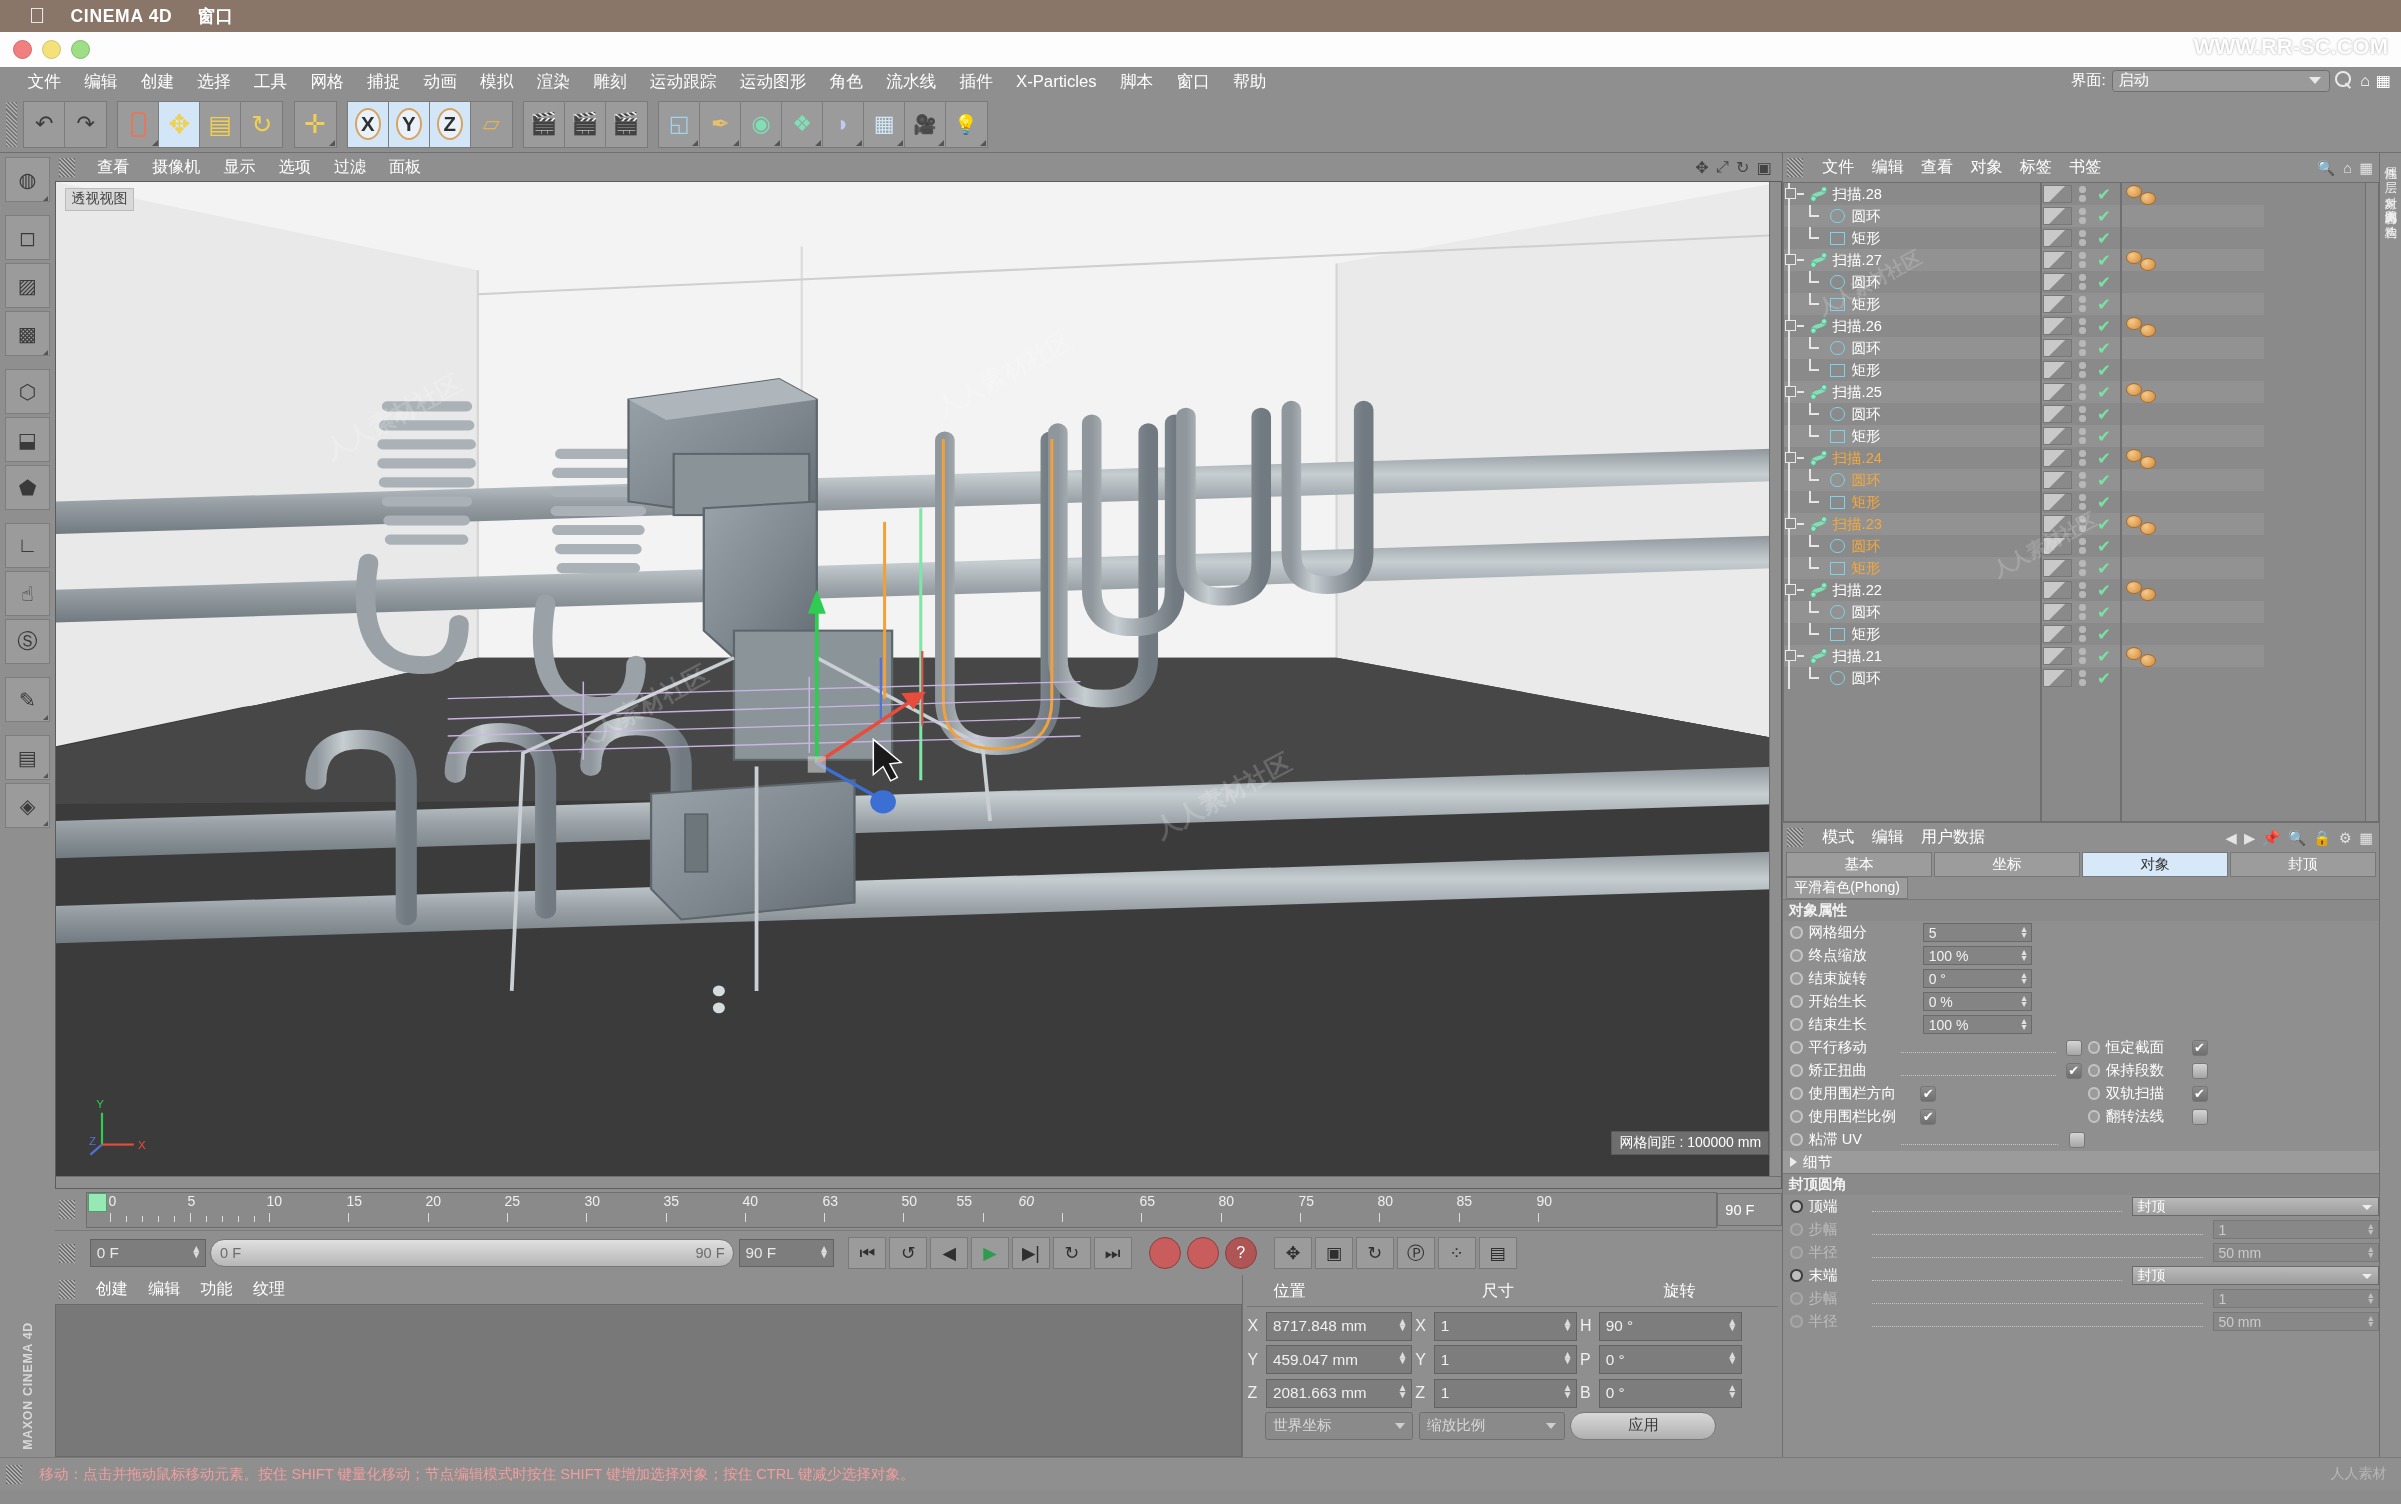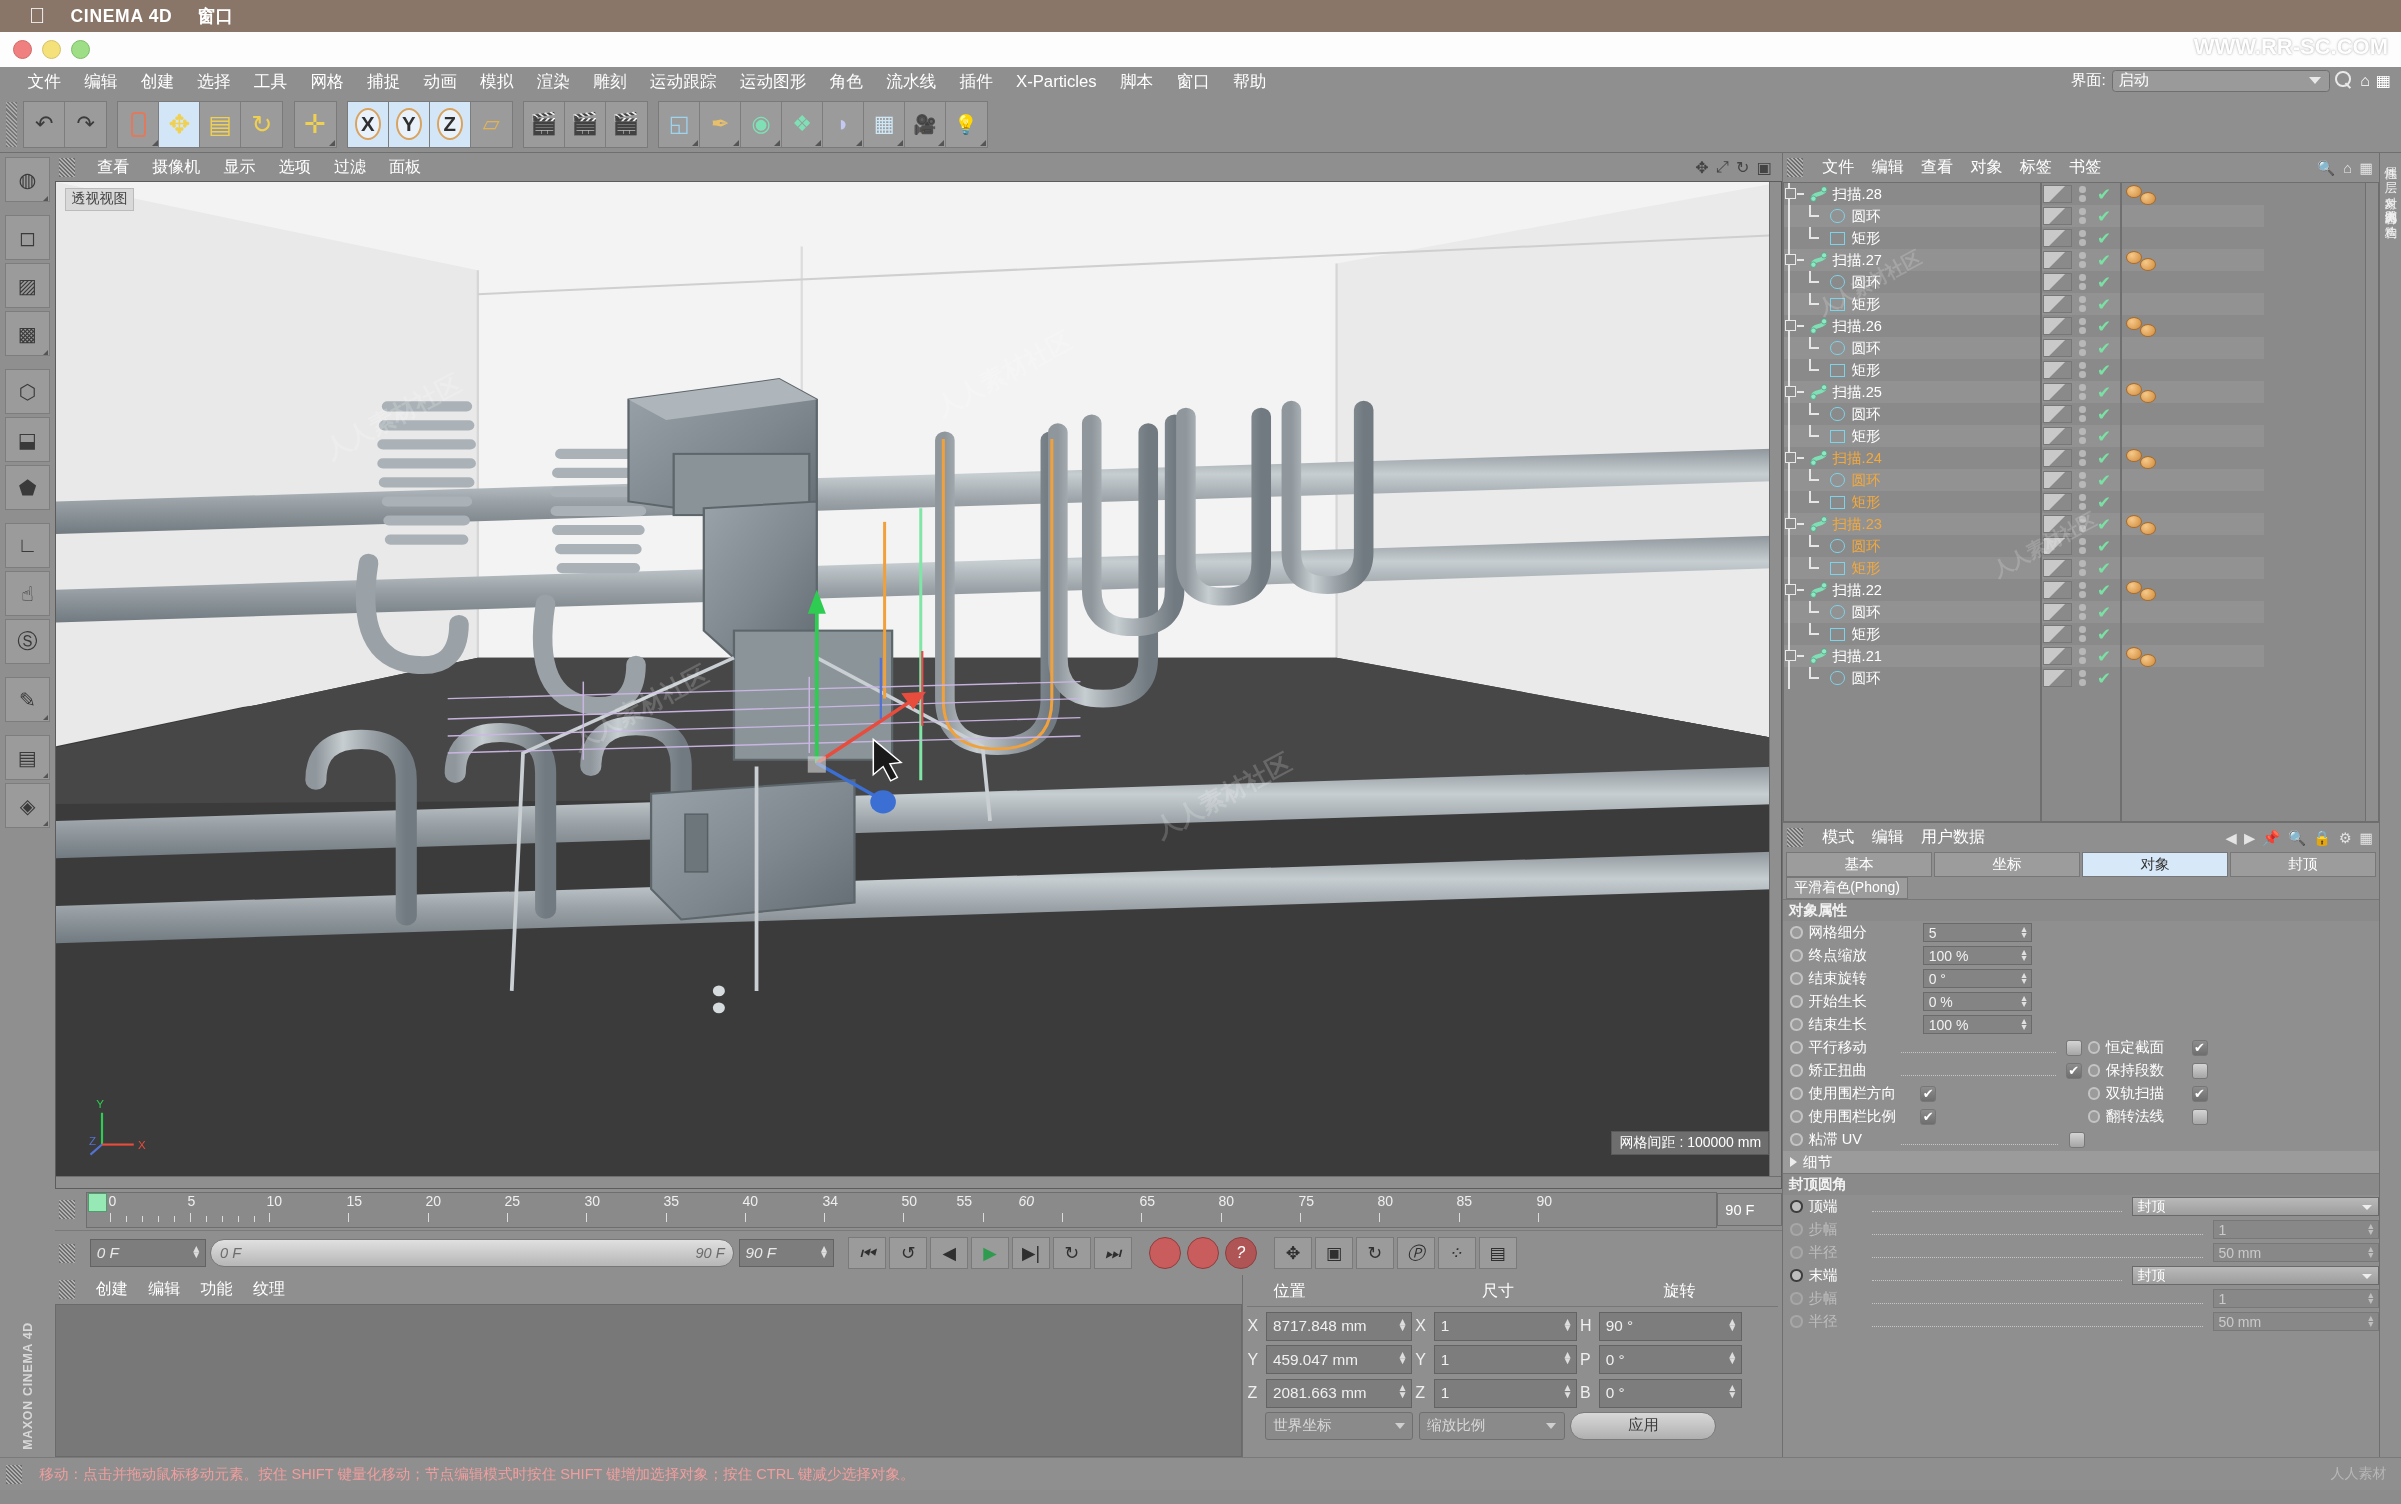--- a/index.html
+++ b/index.html
@@ -69,21 +69,21 @@
   #axisgizmo { position:absolute; left:33px; bottom:29px; width:65px; height:65px; }
   .vp-scroll-r { position:absolute; right:0; top:0; bottom:0; width:11.6px; background:#8f8f8f; border-left:0.7px solid #6f6f6f;}
   .vp-scroll-b { position:absolute; left:0; right:0; bottom:0; height:11.6px; background:#8f8f8f; border-top:0.7px solid #6f6f6f;}
   
   #timeline { height:41px; background:#8f8f8f; display:flex; align-items:center; padding-left:4.4px; position:relative; }
   #tl-ruler { flex:1; height:36px; position:relative; background:#8a8a8a; border:0.7px solid #6e6e6e; }
   .tl-tick { position:absolute; top:0; font-size:14px; color:#efefef; }
   .tl-mark { position:absolute; bottom:4.4px; width:1.5px; background:#ddd; }
   #tl-playhead { position:absolute; left:1.5px; top:0.7px; width:19px; height:19px; background:#96e8b4; border:0.7px solid #4f9d6d; }
   
-  #transport { height:45px; background:#8f8f8f; display:flex; align-items:center; gap:4.4px; padding-left:4.4px; border-top:0.7px solid #7a7a7a;font-style:italic; }
+  #transport { height:45px; background:#8f8f8f; display:flex; align-items:center; gap:4.4px; padding-left:4.4px; border-top:0.7px solid #7a7a7a; }
   .numfield { height:28px; background:#7d7d7d; border:0.7px solid #636363; color:#e8e8e8; font-size:15.3px; display:flex; align-items:center; padding:0 5.8px; position:relative;}
   .spin { position:absolute; right:3.6px; top:5.8px; font-size:10.2px; color:#ddd; line-height:6.5px;}
   .rangebar { height:28px; flex:0 0 524px; background:linear-gradient(180deg,#e0e0e0,#b6b6b6); border:0.7px solid #777; border-radius:14px;
               display:flex; align-items:center; justify-content:space-between; padding:0 8.7px; color:#6d6d6d; font-size:14.6px;}
   .tbtn2 { width:38px;height:32px;background:#9b9b9b;border:0.7px solid #7a7a7a;display:flex;align-items:center;justify-content:center;font-size:17.5px;color:#2f2f2f;}
   .tbtn2.green { color:#2f9b4e; }
   .circbtn { width:32px;height:32px;border-radius:50%;background:#c95c5c;border:1.5px solid #8d3f3f; }
   
   #bottom { height:182px; display:flex; background:#8f8f8f; }
   #matpane { flex:1; display:flex; flex-direction:column; border-right:1.5px solid #6f6f6f; }
@@ -489,21 +489,21 @@
         <div id="tl-playhead"></div>
         <span class="tl-tick" style="left:22px;">0</span>
         <span class="tl-tick" style="left:101px;">5</span>
         <span class="tl-tick" style="left:180px;">10</span>
         <span class="tl-tick" style="left:260px;">15</span>
         <span class="tl-tick" style="left:339px;">20</span>
         <span class="tl-tick" style="left:418px;">25</span>
         <span class="tl-tick" style="left:498px;">30</span>
         <span class="tl-tick" style="left:577px;">35</span>
         <span class="tl-tick" style="left:656px;">40</span>
-        <span class="tl-tick" style="left:736px;">34</span>
+        <span class="tl-tick" style="left:736px;">63</span>
         <span class="tl-tick" style="left:815px;">50</span>
         <span class="tl-tick" style="left:870px;">55</span>
         <span class="tl-tick" style="left:932px;font-style:italic;">60</span>
         <span class="tl-tick" style="left:1053px;">65</span>
         <span class="tl-tick" style="left:1132px;">80</span>
         <span class="tl-tick" style="left:1212px;">75</span>
         <span class="tl-tick" style="left:1291px;">80</span>
         <span class="tl-tick" style="left:1370px;">85</span>
         <span class="tl-tick" style="left:1450px;">90</span>
         <span class="tl-mark" style="left:23px;height:8.7px;"></span>

